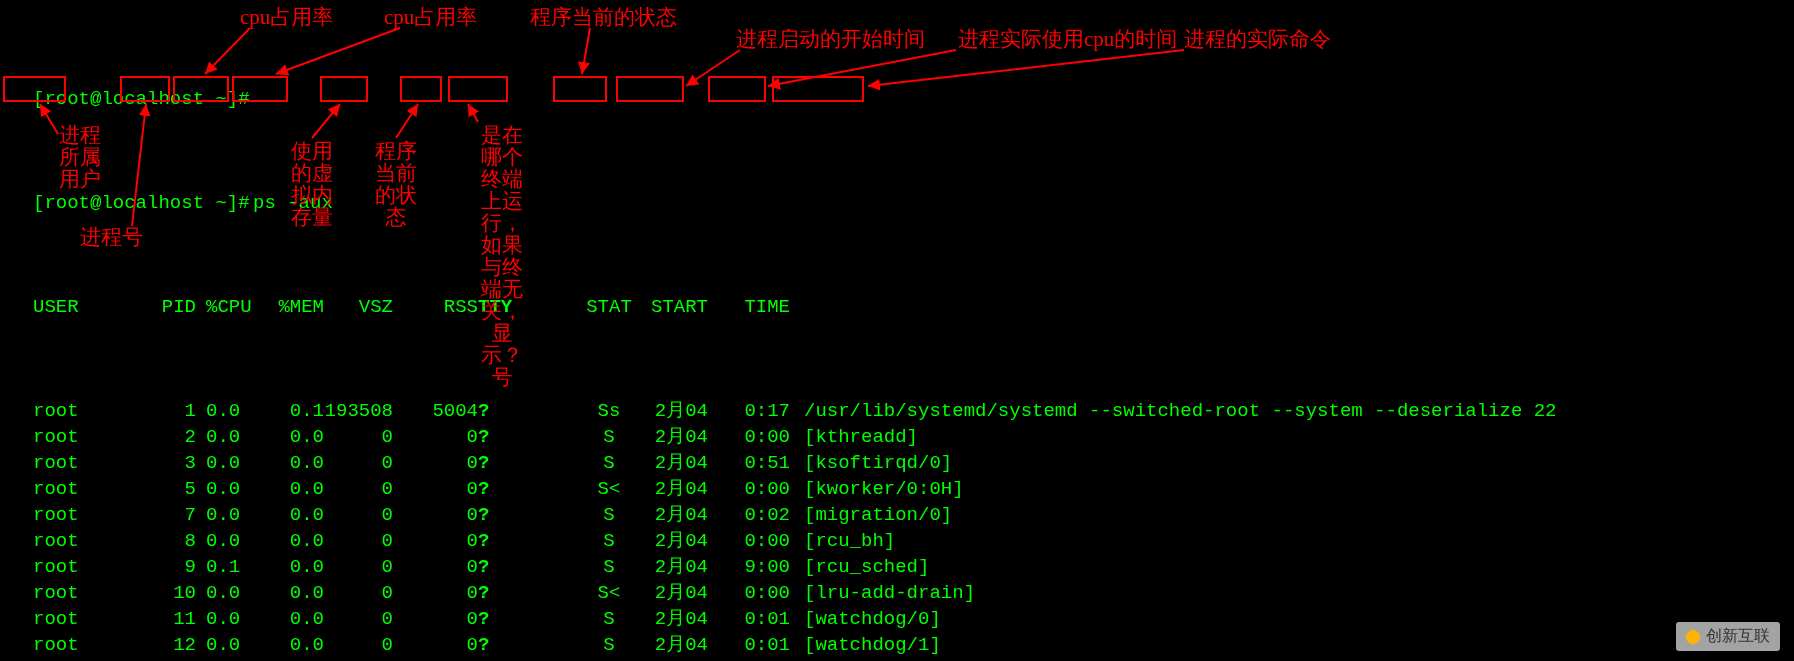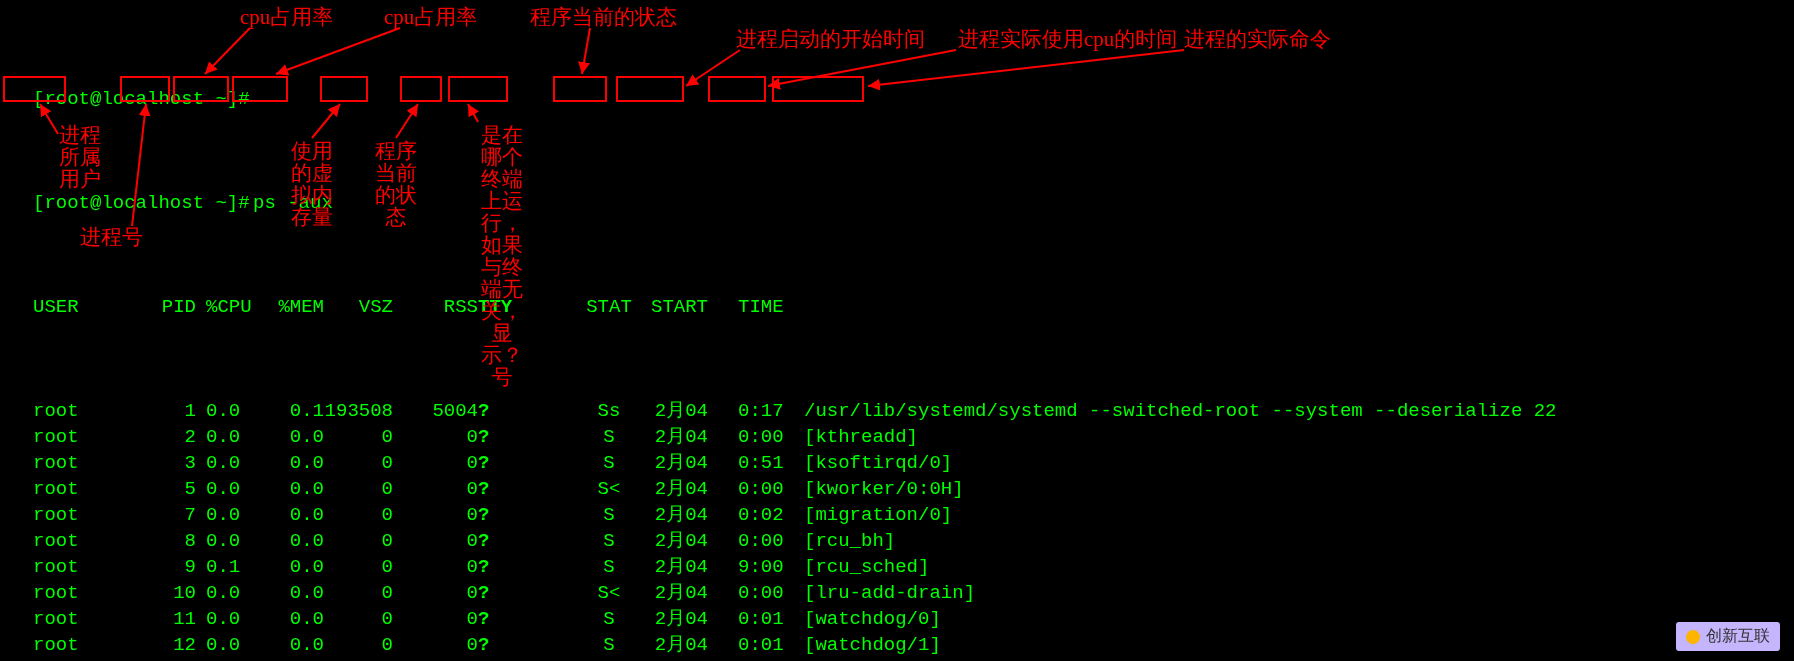--- a/index.html
+++ b/index.html
@@ -25,21 +25,21 @@
   
   .c-user   { left:   5px; width: 60px; text-align: left;  }
   .c-pid    { left: 122px; width: 46px; text-align: right; }
   .c-cpu    { left: 178px; width: 46px; }
   .c-mem    { left: 250px; width: 46px; text-align: right; }
   .c-vsz    { left: 295px; width: 70px; text-align: right; }
   .c-rss    { left: 390px; width: 60px; text-align: right; }
   .c-tty    { left: 450px; width: 60px; text-align: left; font-weight: bold;  }
   .c-stat   { left: 558px; width: 46px; text-align: center;  }
   .c-start  { left: 620px; width: 60px; text-align: right;  }
-  .c-time   { left: 710px; width: 52px; text-align: left; }
+  .c-time   { left: 710px; width: 52px; text-align: right; }
   .c-cmd    { left: 776px; width: 1000px; text-align: left; }
 
   
   .anno-label {
     position: absolute;
     color: #ff0000;
     font-family: "SimSun", "Songti SC", serif;
     font-size: 21px;
     line-height: 22px;
     pointer-events: none;
@@ -57,21 +57,21 @@
     left: 0; top: 0;
     width: 1794px;
     height: 661px;
     pointer-events: none;
   }
   svg.arrows line { stroke: #ff0000; stroke-width: 2; }
   .watermark {
     position: absolute;
     right: 14px;
     bottom: 10px;
-    background: #c4b5fd;
+    background: #a3a3a3;
     color: #333;
     font-family: Arial, sans-serif;
     font-size: 16px;
     padding: 4px 10px;
     border-radius: 3px;
     display: flex;
     align-items: center;
     gap: 6px;
   }
   .watermark .dot {

